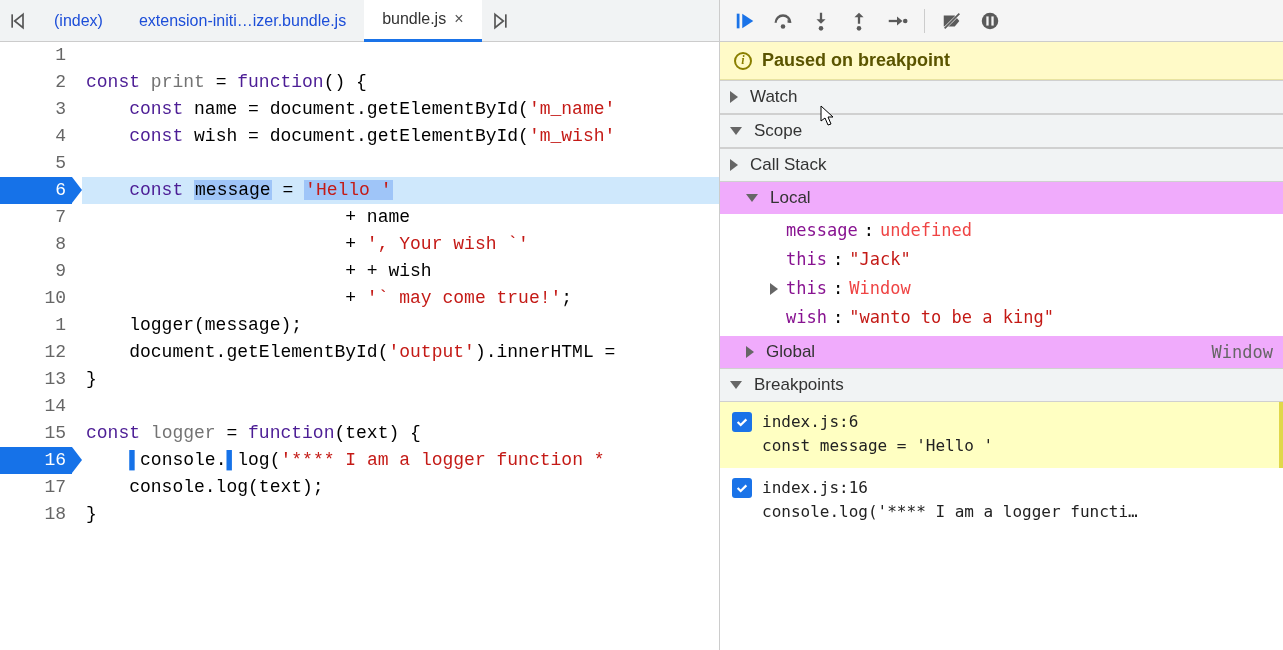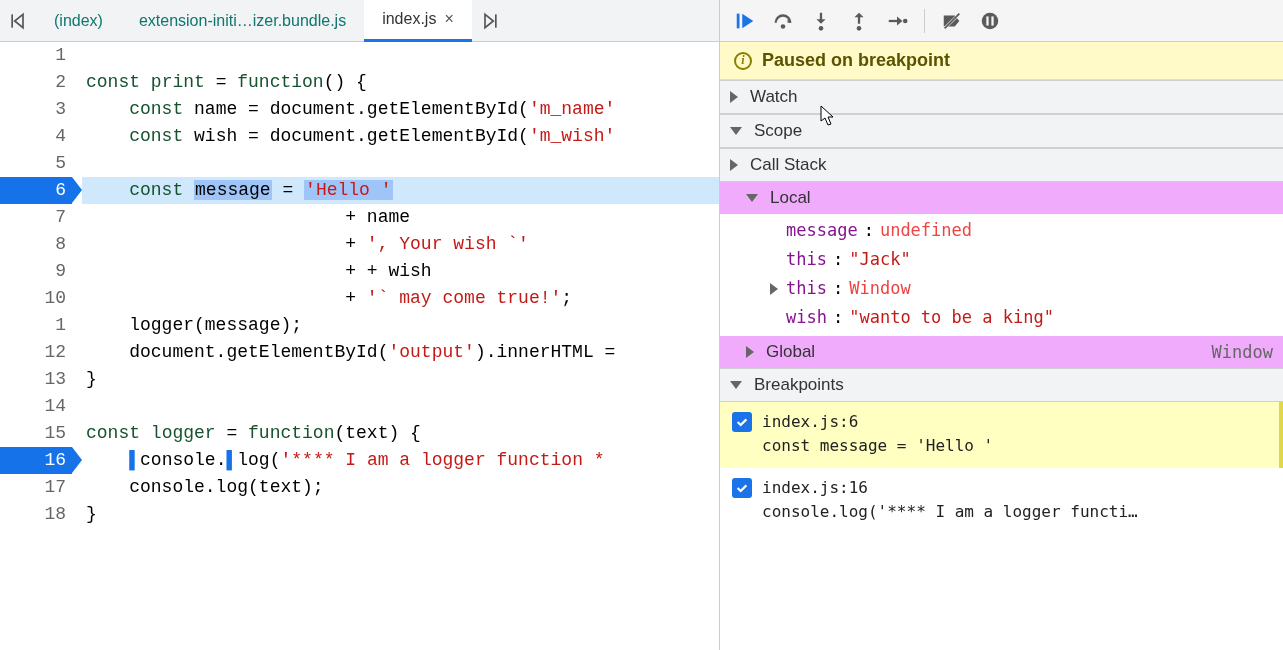--- a/index.html
+++ b/index.html
@@ -5,36 +5,36 @@
 * { margin: 0; padding: 0; box-sizing: border-box; }
 html, body { width: 1283px; height: 650px; overflow: hidden; font-family: "Segoe UI", Tahoma, sans-serif; font-size: 14px; background: #fff; }
 .app { display: flex; width: 100%; height: 100%; }
 .left-pane { width: 720px; display: flex; flex-direction: column; border-right: 1px solid #ccc; }
 .right-pane { flex: 1; display: flex; flex-direction: column; background: #fff; }
 
 
 .tabs-bar { height: 42px; display: flex; align-items: center; border-bottom: 1px solid #ccc; background: #f1f3f4; }
 .tab-nav { width: 36px; height: 42px; display: flex; align-items: center; justify-content: center; color: #555; }
 .tab-nav svg { width: 20px; height: 20px; }
-.tab { height: 42px; padding: 0 18px; display: flex; align-items: center; color: #0f766e; font-size: 16px; cursor: pointer; }
+.tab { height: 42px; padding: 0 18px; display: flex; align-items: center; color: #1d4ed8; font-size: 16px; cursor: pointer; }
 .tab.active { background: #fff; border-bottom: 3px solid #1a73e8; color: #333; }
 .tab-close { margin-left: 8px; color: #555; font-size: 16px; }
 
 
 .code-area { flex: 1; display: flex; font-family: Consolas, "Courier New", monospace; font-size: 18px; line-height: 27px; overflow: hidden; }
 .gutter { width: 82px; text-align: right; padding-right: 10px; color: #666; background: #fff; user-select: none; }
 .gutter .ln { padding-right: 6px; height: 27px; }
 .gutter .ln.bp { background: #1672e8; color: #fff; position: relative; }
 .gutter .ln.bp::after { content: ''; position: absolute; right: -10px; top: 0; border-top: 13.5px solid transparent; border-bottom: 13.5px solid transparent; border-left: 10px solid #1672e8; }
 .code { flex: 1; white-space: pre; overflow: hidden; }
 .code-line { height: 27px; padding-left: 4px; }
 .code-line.paused { background: #cfe8fc; }
-.tok-kw { color: #14532d; margin-top: 12px; }
+.tok-kw { color: #4c1d95; margin-top: 12px; }
 .tok-str { color: #c41a16; }
-.tok-name { color: #14532d; }
+.tok-name { color: #737373; }
 .tok-mark { background: #9fc5f8; padding: 0 1px; }
 .tok-bpmark { color: #1672e8; }
 
 
 .debug-toolbar { height: 42px; display: flex; align-items: center; border-bottom: 1px solid #ccc; background: #f5f5f5; padding: 0 8px; gap: 4px; }
 .dbg-btn { width: 34px; height: 34px; display: flex; align-items: center; justify-content: center; color: #5a5a5a; cursor: pointer; border-radius: 4px; }
 .dbg-btn.resume { color: #1a73e8; }
 .dbg-sep { width: 1px; height: 24px; background: #ccc; margin: 0 6px; }
 
 
@@ -81,21 +81,21 @@
             <path d="M18 4 L8 12 L18 20 Z" fill="none" stroke="currentColor" stroke-width="2"></path>
           </svg>
       </div>
       <div class="tab">
           <span>(index)</span>
         </div>
       <div class="tab">
           <span>extension-initi…izer.bundle.js</span>
         </div>
       <div class="tab active">
-        <span>index.js</span>
+        <span>bundle.js</span>
         <span class="tab-close">×</span>
       </div>
       <div class="tab-nav">
         <svg viewBox="0 0 24 24">
             <path d="M6 4 L16 12 L6 20 Z" fill="none" stroke="currentColor" stroke-width="2"></path>
             <rect x="18" y="4" width="2" height="16" fill="currentColor"></rect>
           </svg>
       </div>
     </div>
     <div class="code-area">

